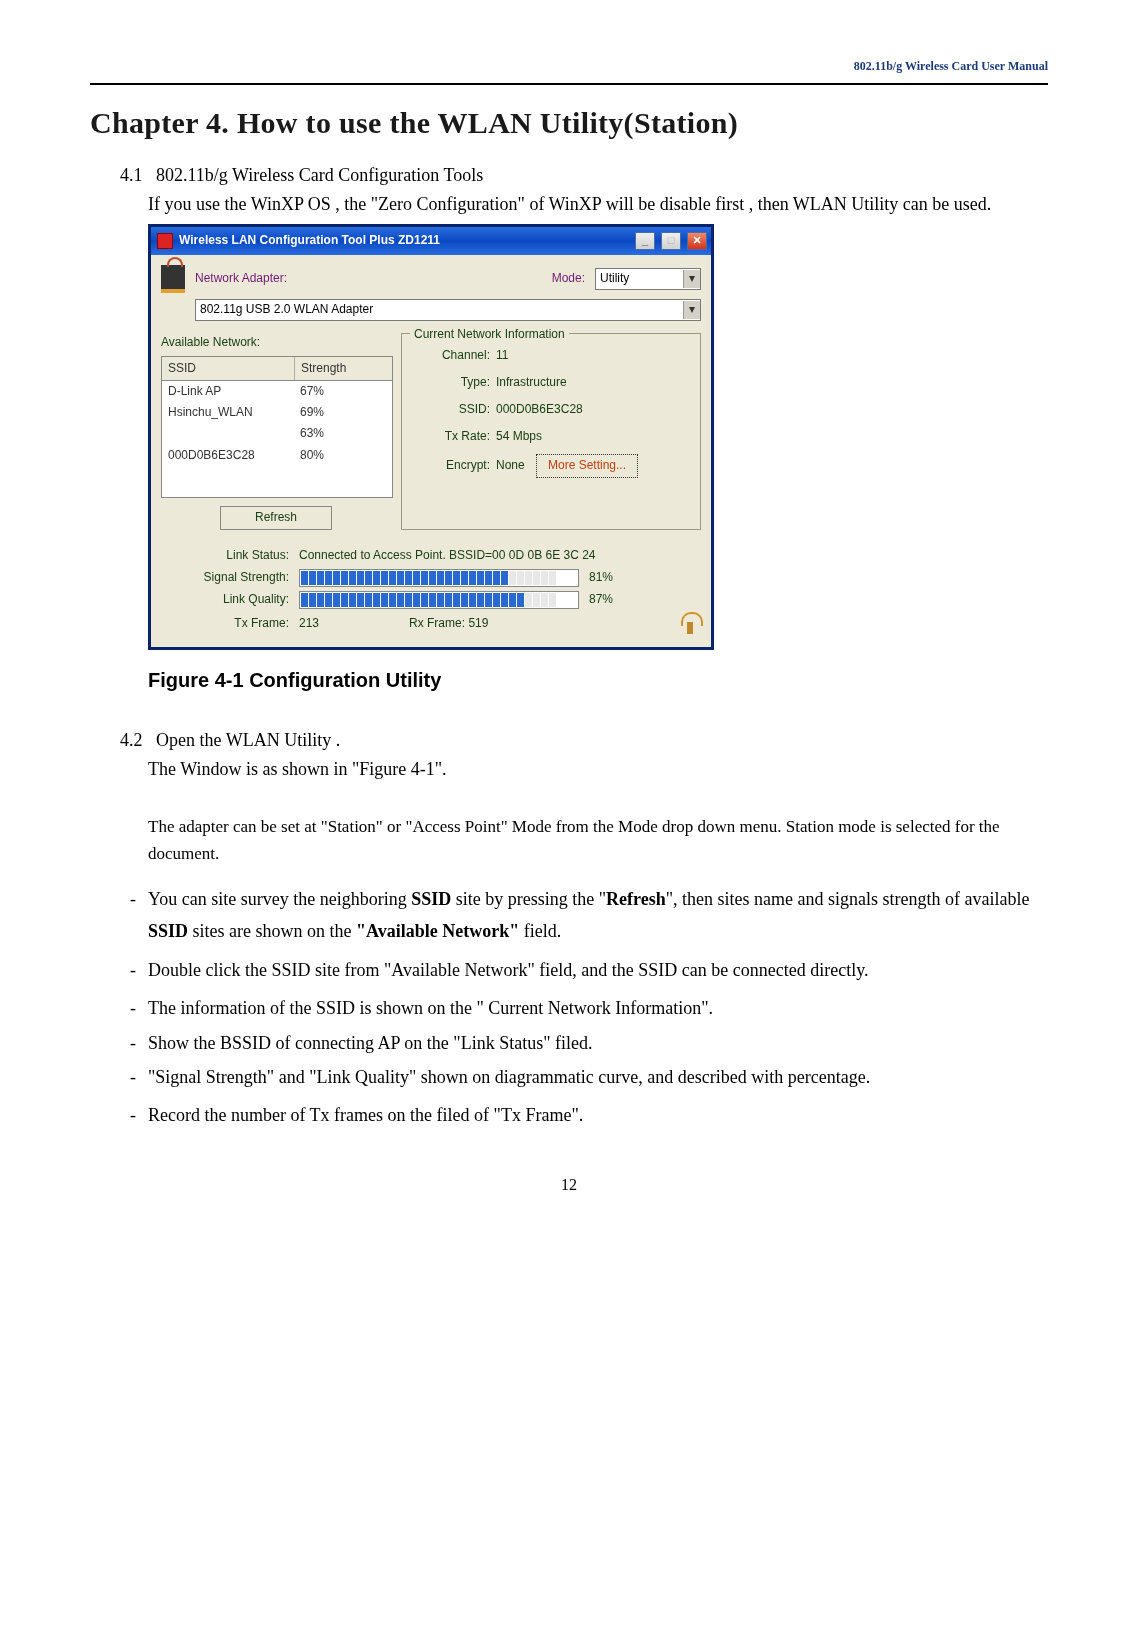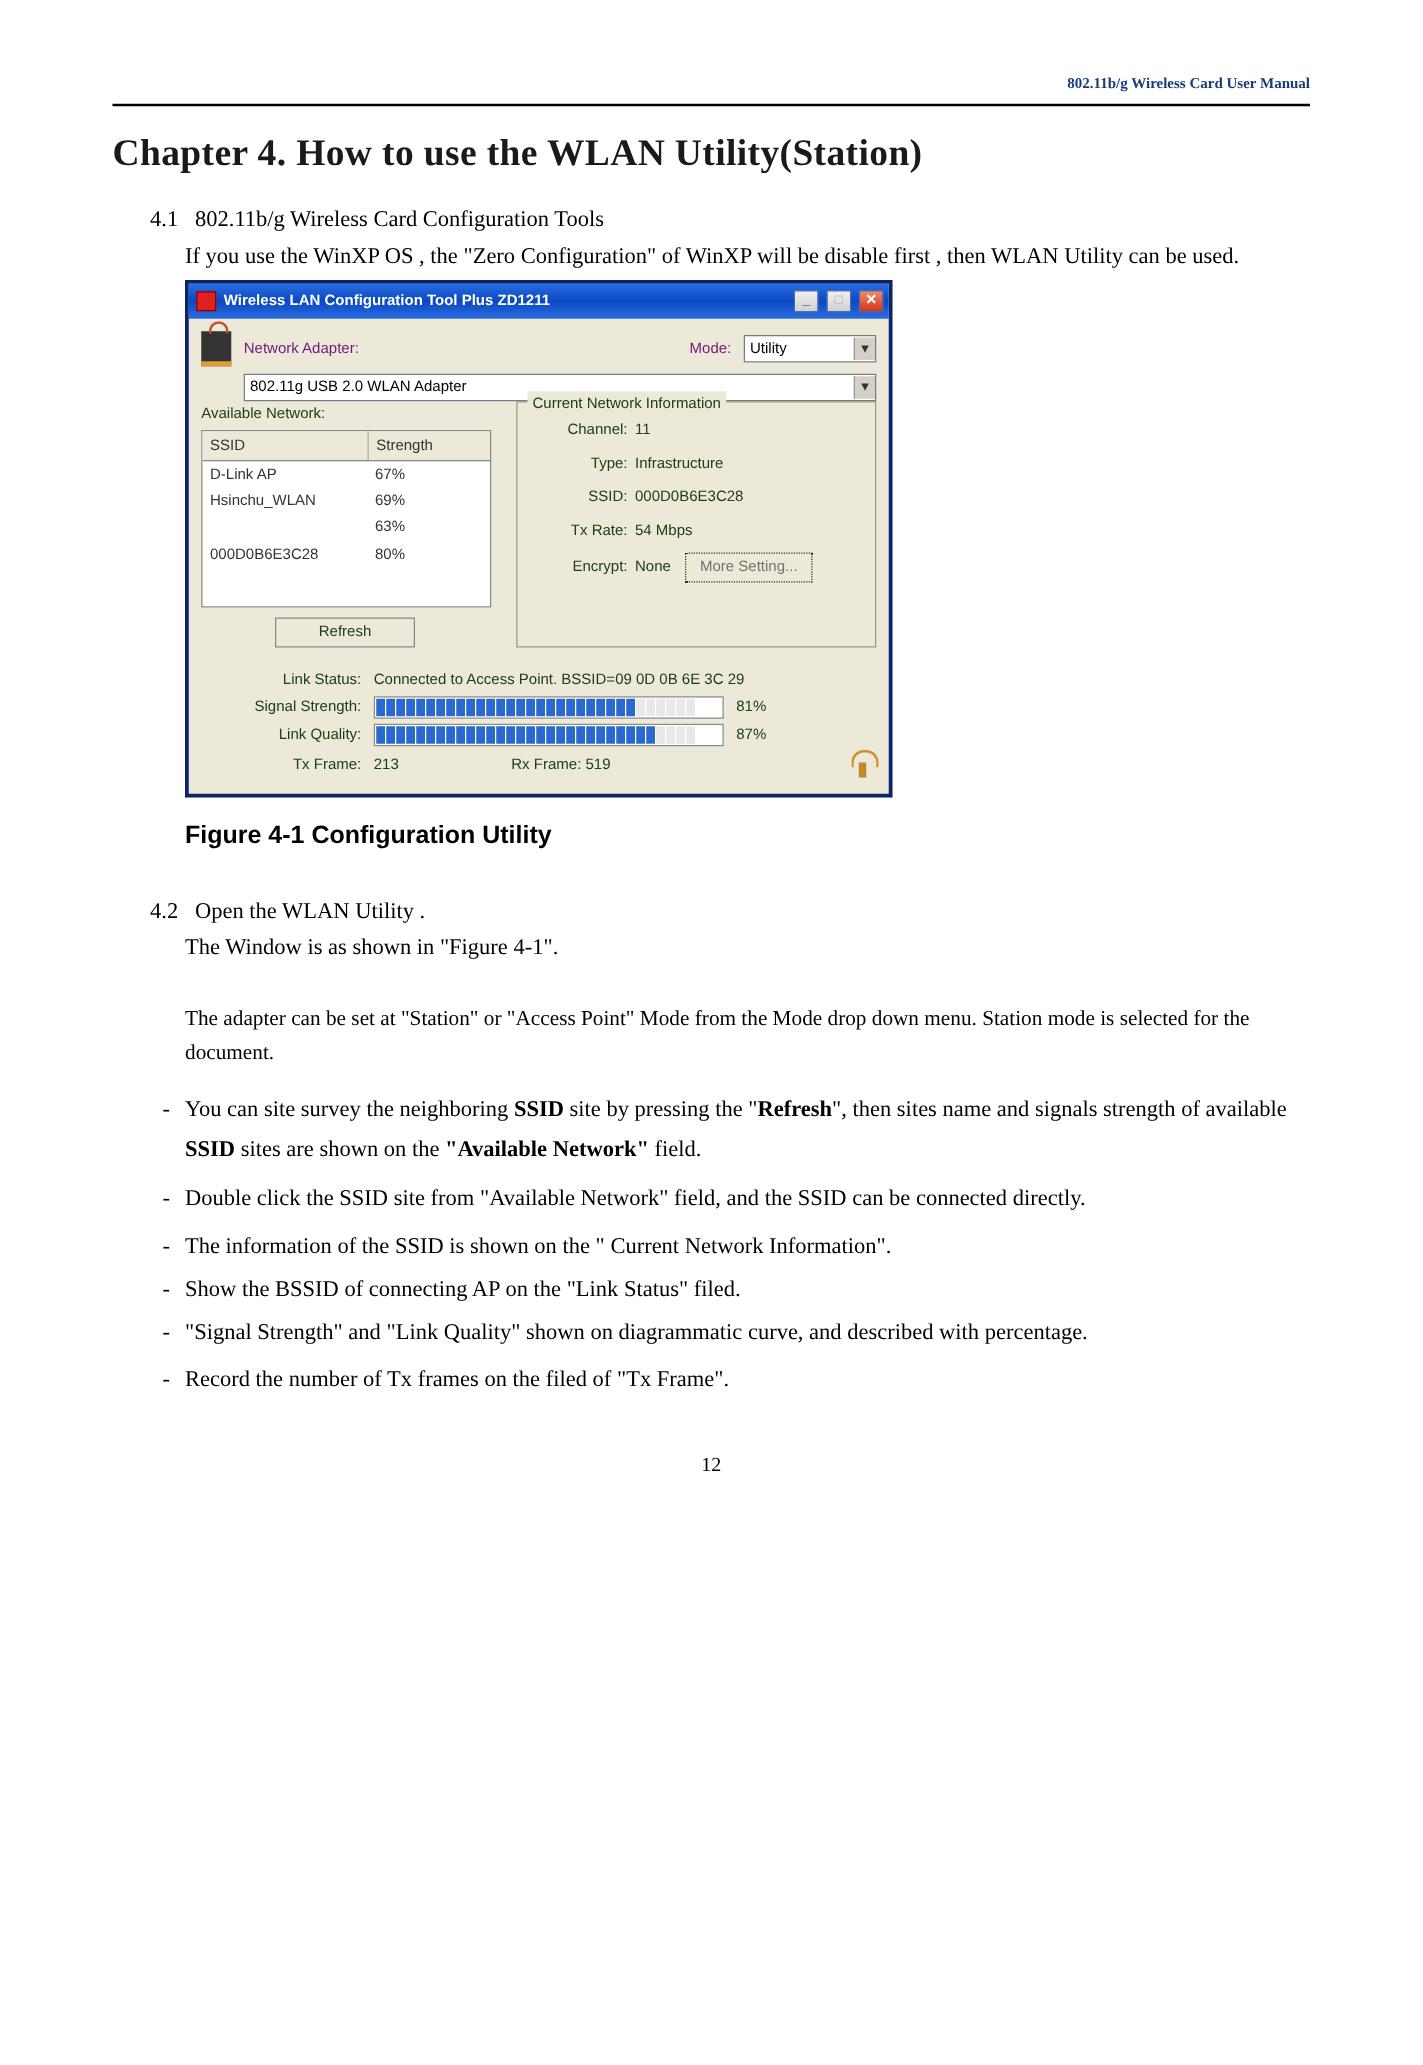--- a/index.html
+++ b/index.html
@@ -97,21 +97,21 @@
     padding: 0 0 0 4px;
     color:#000;
   }
   .combo .arrow {
     width:16px;height:18px;background:#d4d0c8;border-left:1px solid #999;
     text-align:center;line-height:16px;color:#333;
   }
   .mode-combo { width:100px; }
   .adapter-combo { width: 500px; margin-left:34px; }
   .mid {
-    display:flex; gap:22px; 
+    display:flex; gap:10px; margin-top:12px;
   }
   .fieldset {
     border: 1px solid #9a9a80;
     padding: 8px 6px 10px 8px;
     position: relative;
   }
   .fieldset .legend {
     position:absolute; top:-9px; left:8px; background:#ece9d8; padding:0 4px; color:#1a4014;
   }
   .avail-table {
@@ -125,21 +125,21 @@
   .avail-row div{padding:1px 6px;}
   .avail-row div:first-child{width:120px;}
   .refresh-btn{
     display:block;margin:8px auto 0;width:110px;height:22px;
     background:#ece9d8;border:1px solid #888;color:#1a4014;text-align:center;line-height:20px;
   }
   .cni { flex:1; }
   .cni-row{margin:4px 0 8px 8px;color:#1a4014;}
   .cni-row .k{display:inline-block;width:72px;text-align:right;margin-right:6px;}
   .more-btn{
-    width:100px;height:22px;border:1px dotted #333;background:#ece9d8;color:#737373;text-align:center;line-height:20px;display:inline-block;margin-left:8px;
+    width:100px;height:22px;border:1px dotted #333;background:#ece9d8;color:#c2410c;text-align:center;line-height:20px;display:inline-block;margin-left:8px;
   }
   .status-area{margin-top:16px;color:#1a4014;}
   .status-row{display:flex;align-items:center;margin:3px 0;}
   .status-row .lbl{width:128px;text-align:right;margin-right:10px;}
   .bar{height:14px;border:1px solid #888;background:white;display:flex;gap:1px;padding:1px;}
   .bar.w1{width:276px;}
   .seg{width:7px;background:#2a6ad0;}
   .seg.off{background:#e8e8e8;}
   .pct{margin-left:10px;width:40px;}
   .antenna{width:22px;height:22px;margin-left:auto;display:inline-block;position:relative;}
@@ -236,21 +236,21 @@
           <div class="cni-row">
             <span class="k">Encrypt:</span><span>None</span>
             <span class="more-btn">More Setting...</span>
           </div>
         </div>
       </div>
 
       <div class="status-area">
         <div class="status-row">
           <span class="lbl">Link Status:</span>
-          <span>Connected to Access Point. BSSID=09 0D 0B 6E 3C 29</span>
+          <span>Connected to Access Point. BSSID=00 0D 0B 6E 3C 24</span>
         </div>
         <div class="status-row">
           <span class="lbl">Signal Strength:</span>
           <span class="bar w1">
               <span class="seg"></span>
               <span class="seg"></span>
               <span class="seg"></span>
               <span class="seg"></span>
               <span class="seg"></span>
               <span class="seg"></span>

